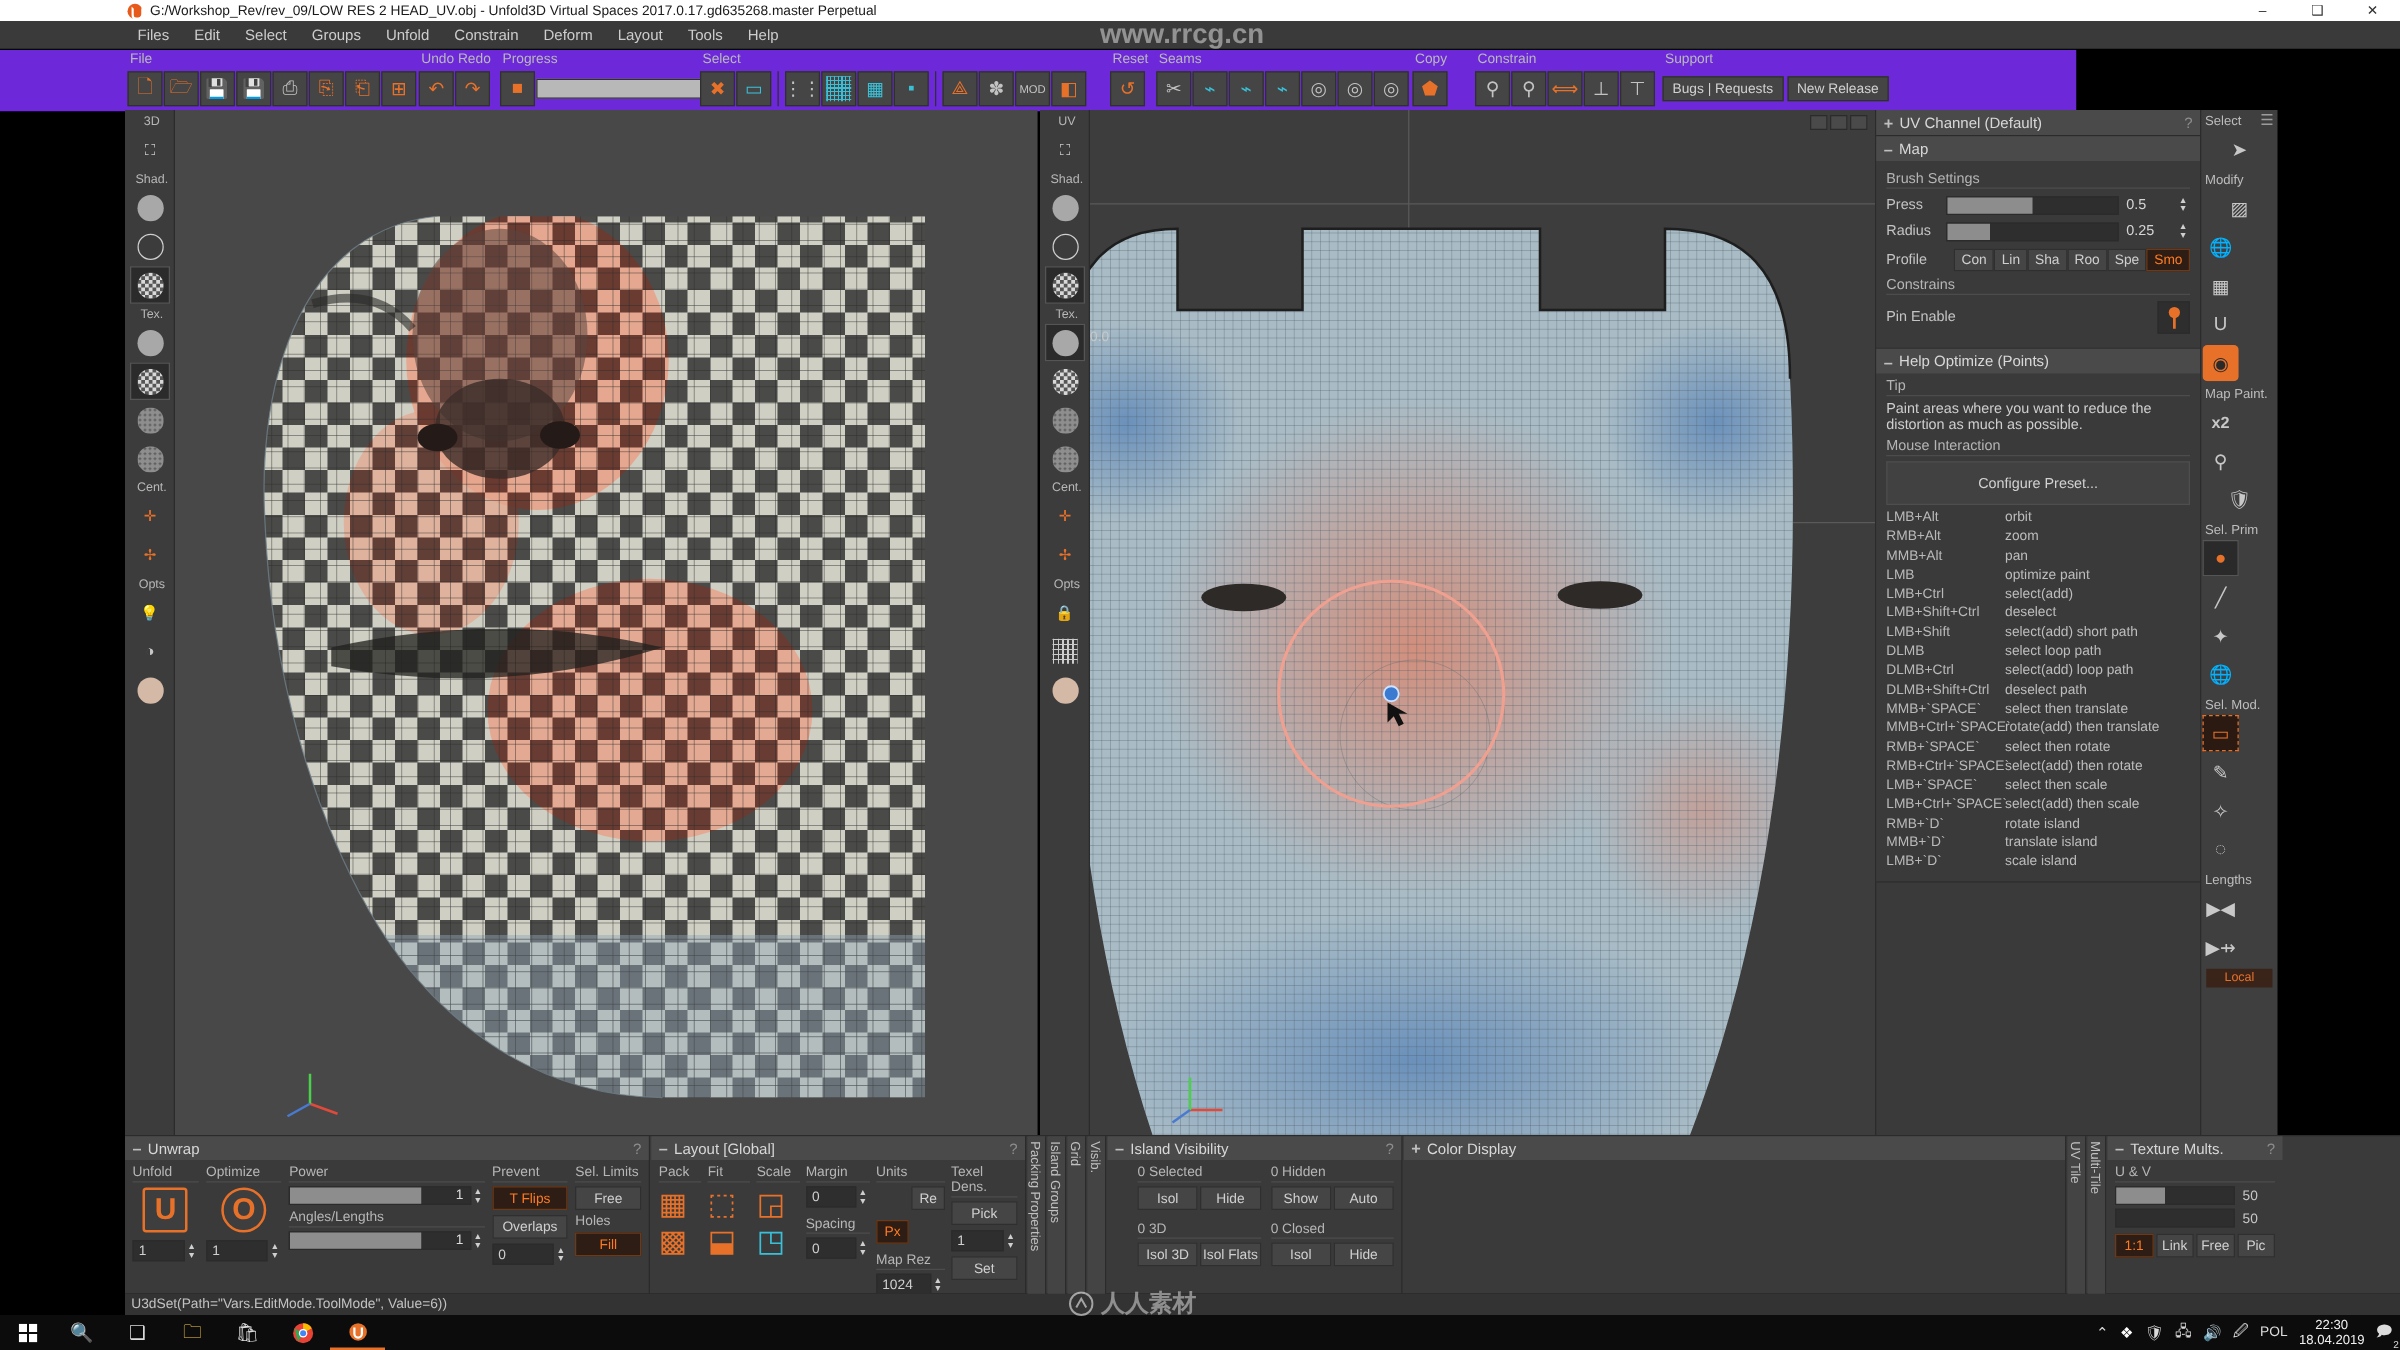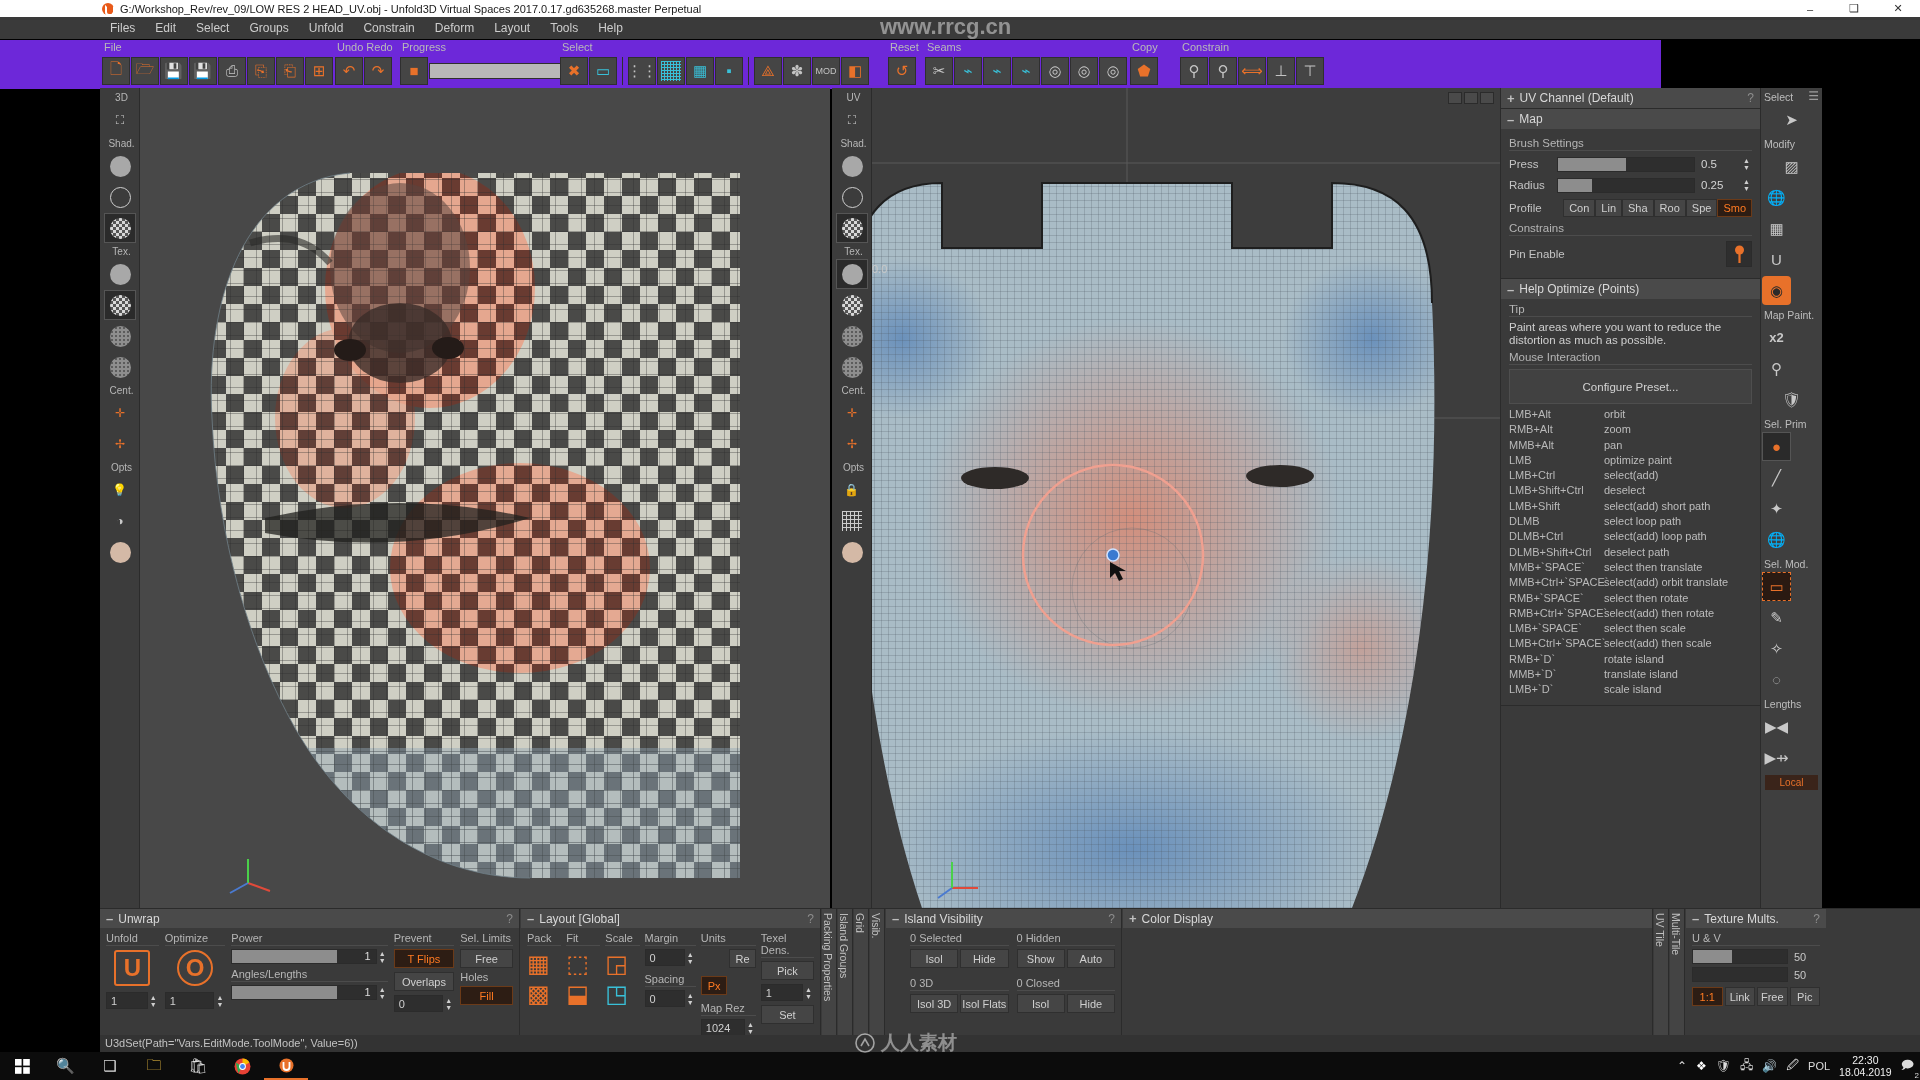--- a/index.html
+++ b/index.html
@@ -229,20 +229,27 @@
       <div class="tglabel">Constrain</div>
       <div class="trow">
         <div class="tbtn grey">⚲</div>
         <div class="tbtn grey">⚲</div>
         <div class="tbtn">⟺</div>
         <div class="tbtn grey">⊥</div>
         <div class="tbtn grey">⊤</div>
       </div>
     </div>
 
+    <div class="tgroup" style="left:1330px;">
+      <div class="tglabel">Support</div>
+      <div class="trow" style="gap:3px;">
+        <div class="supportbtn">Bugs | Requests</div>
+        <div class="supportbtn">New Release</div>
+      </div>
+    </div>
   </div>
 
   <div class="vp vp3d">
     <svg width="730" height="820" style="position:absolute;left:0;top:0;">
       <defs>
         <pattern id="chk" width="36" height="36" patternUnits="userSpaceOnUse">
           <rect width="36" height="36" fill="#cfcfc4"></rect>
           <rect width="18" height="18" fill="#4a4a48"></rect>
           <rect x="18" y="18" width="18" height="18" fill="#4a4a48"></rect>
         </pattern>
@@ -525,21 +532,21 @@
             <div class="krow">
               <div class="kcol1">DLMB+Shift+Ctrl</div>
               <div class="kcol2">deselect path</div>
             </div>
             <div class="krow">
               <div class="kcol1">MMB+`SPACE`</div>
               <div class="kcol2">select then translate</div>
             </div>
             <div class="krow">
               <div class="kcol1">MMB+Ctrl+`SPACE`</div>
-              <div class="kcol2">select(add) orbit translate</div>
+              <div class="kcol2">rotate(add) then translate</div>
             </div>
             <div class="krow">
               <div class="kcol1">RMB+`SPACE`</div>
               <div class="kcol2">select then rotate</div>
             </div>
             <div class="krow">
               <div class="kcol1">RMB+Ctrl+`SPACE`</div>
               <div class="kcol2">select(add) then rotate</div>
             </div>
             <div class="krow">

